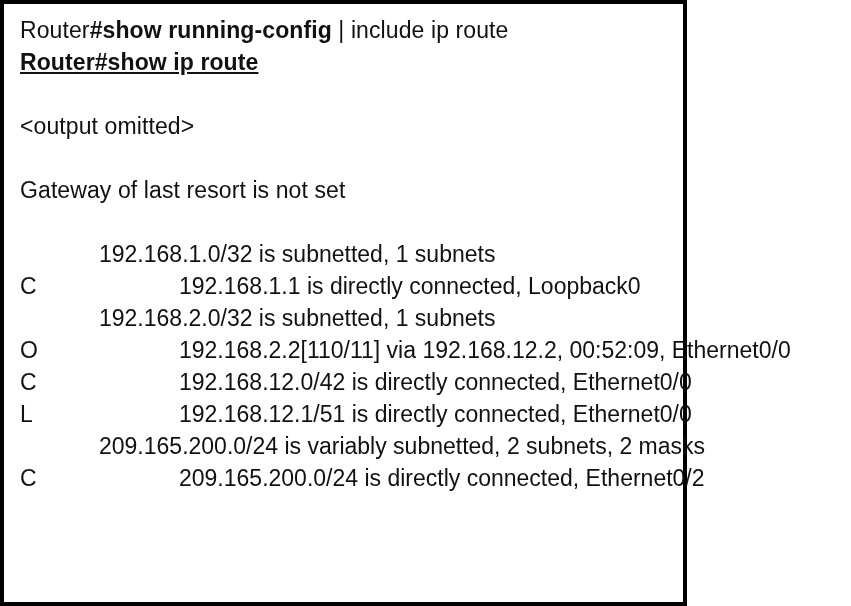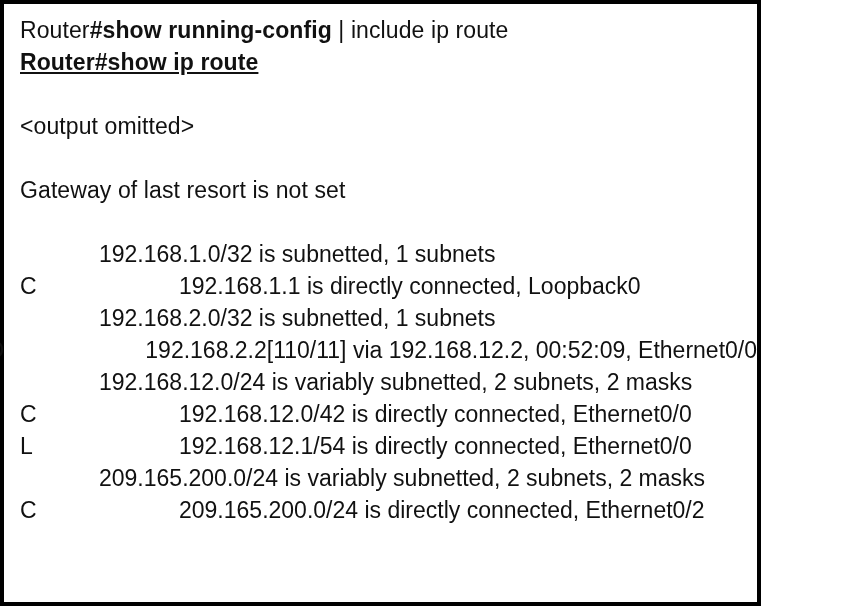--- a/index.html
+++ b/index.html
@@ -9,21 +9,21 @@
   }
   body {
     width: 851px;
     height: 606px;
     overflow: hidden;
     font-family: "Liberation Sans", sans-serif;
   }
 
   #terminal-panel {
     box-sizing: border-box;
-    width: 761px;
+    width: 687px;
     height: 606px;
     background: #ffffff;
     border: 4px solid #000000;
     padding: 10px 0 0 16px;
   }
 
   .cli-line {
     height: 32px;
     line-height: 32px;
     white-space: pre;
@@ -48,21 +48,20 @@
 
   
   .route-row {
     display: flex;
     align-items: baseline;
     height: 32px;
     line-height: 32px;
     font-size: 23px;
     color: #111111;
     white-space: pre;
-    justify-content: flex-end;
   }
   .route-code {
     width: 79px;
     flex: 0 0 79px;
     text-align: left;
   }
   .route-text {
     flex: 1 1 auto;
   }
   .indent-0 { padding-left: 0px; }
@@ -86,20 +85,19 @@
 
   <div class="cli-line">Gateway of last resort is not set</div>
 
   <div class="cli-line blank">&nbsp;</div>
 
   <div id="routing-table">
       <div class="route-row"><span class="route-code"></span><span class="route-text indent-0">192.168.1.0/32 is subnetted, 1 subnets</span></div>
       <div class="route-row"><span class="route-code">C</span><span class="route-text indent-1">192.168.1.1 is directly connected, Loopback0</span></div>
       <div class="route-row"><span class="route-code"></span><span class="route-text indent-0">192.168.2.0/32 is subnetted, 1 subnets</span></div>
       <div class="route-row"><span class="route-code">O</span><span class="route-text indent-1">192.168.2.2[110/11] via 192.168.12.2, 00:52:09, Ethernet0/0</span></div>
-      <div class="route-row"><span class="route-code"></span><span class="route-text indent-0">192.168.12.0/24 is variably subnetted, 2 subnets, 2 masks</span></div>
       <div class="route-row"><span class="route-code">C</span><span class="route-text indent-1">192.168.12.0/42 is directly connected, Ethernet0/0</span></div>
-      <div class="route-row"><span class="route-code">L</span><span class="route-text indent-1">192.168.12.1/54 is directly connected, Ethernet0/0</span></div>
+      <div class="route-row"><span class="route-code">L</span><span class="route-text indent-1">192.168.12.1/51 is directly connected, Ethernet0/0</span></div>
       <div class="route-row"><span class="route-code"></span><span class="route-text indent-0">209.165.200.0/24 is variably subnetted, 2 subnets, 2 masks</span></div>
       <div class="route-row"><span class="route-code">C</span><span class="route-text indent-1">209.165.200.0/24 is directly connected, Ethernet0/2</span></div>
     </div>
 
 </div>
 
 </body></html>

